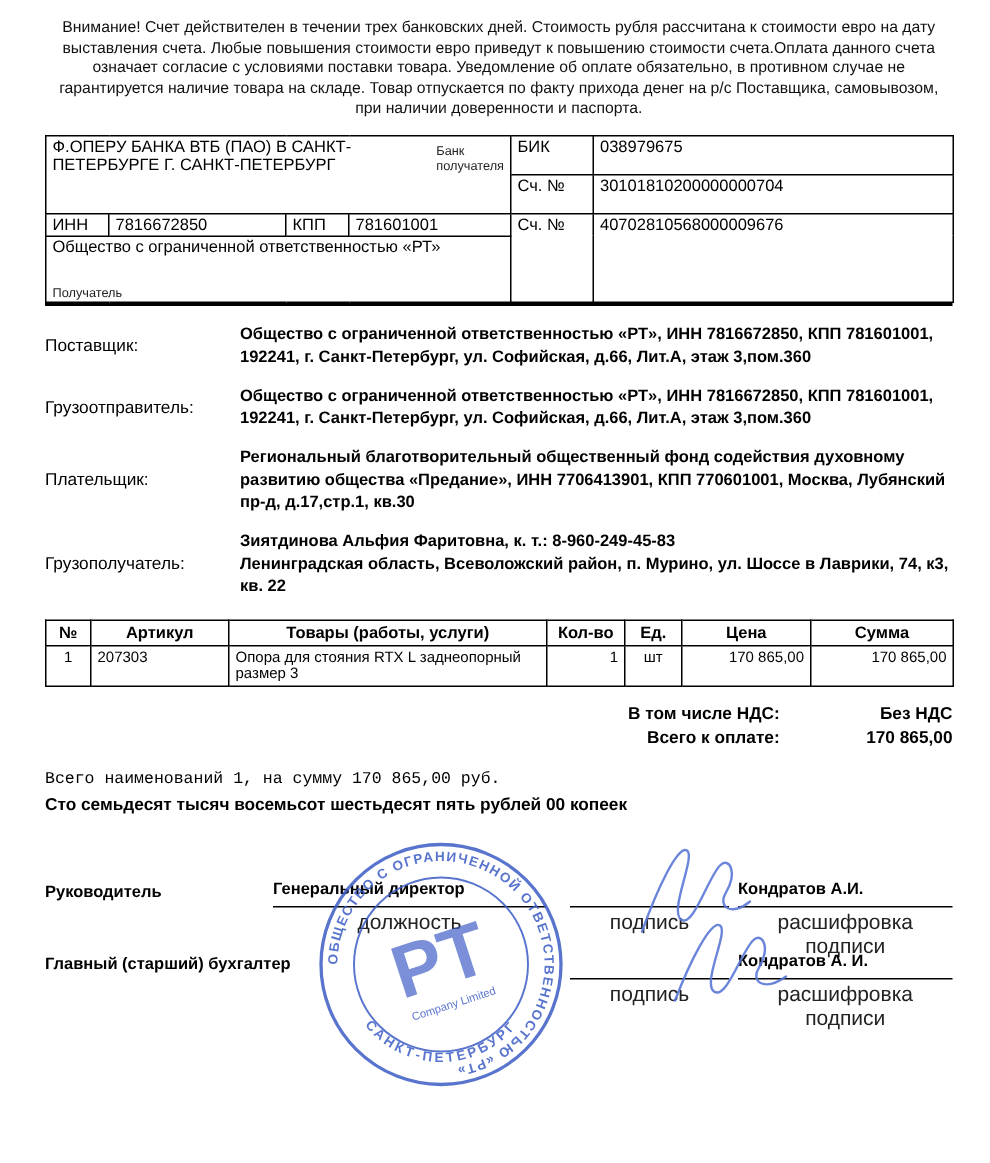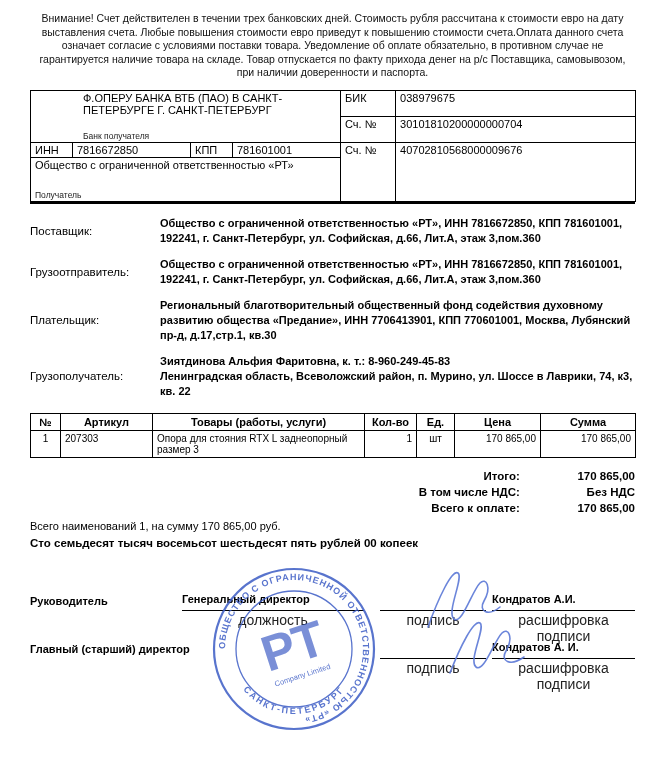--- a/index.html
+++ b/index.html
@@ -14,21 +14,21 @@
   
   .warning {
     text-align: center; font-size: 10.5px; line-height: 13.5px;
     width: 596px; margin: 2px auto 10px auto; color: #111;
   }
 
   
   table.bank-table { border-collapse: collapse; width: 605px; table-layout: fixed; }
   table.bank-table td { border: 1px solid #000; font-size: 11px; padding: 1px 4px; vertical-align: top; }
   .bank-cell { height: 52px; }
-  .bank-cell .inner { display: flex; flex-direction: column; justify-content: space-between; height: 100%; margin-left: 48px; }
+  .bank-cell .inner { display: flex; justify-content: space-between; height: 100%; }
   .recip-cell { height: 44px; }
   .recip-cell .inner { display: flex; flex-direction: column; justify-content: space-between; height: 100%; }
   .cell-caption { font-size: 8.5px; color: #222; padding-top: 3px; }
   td.lbl { }
   td.acc-top { vertical-align: top; }
 
   
   .doc-title { font-size: 17px; font-weight: bold; margin: 16px 0 8px 0; }
   .title-rule { width: 605px; border-bottom: 2px solid #000; margin-bottom: 12px; }
 
@@ -44,21 +44,21 @@
   td.c-center { text-align: center; }
   td.c-right { text-align: right; }
 
   
   .totals { width: 605px; margin-top: 10px; font-size: 11.5px; font-weight: bold; }
   .trow { text-align: right; line-height: 16px; }
   .tlabel { display: inline-block; }
   .tval { display: inline-block; width: 112px; text-align: right; }
 
   
-  .summary-line { font-size: 11px; margin-top: 4px; }
+  .summary-line { font-size: 11px; margin-top: 14px; font-family: Liberation Mono, monospace; }
   .amount-words { font-size: 11.5px; font-weight: bold; margin-top: 5px; }
 
   
   .sign-section { position: relative; width: 605px; height: 150px; margin-top: 34px; }
   .sig-label { position: absolute; font-size: 11px; font-weight: bold; }
   .lbl-director { left: 0; top: 12px; }
   .lbl-accountant { left: 0; top: 60px; }
   .uline-block { position: absolute; }
   .uline-val { font-size: 11px; font-weight: bold; height: 18px; border-bottom: 1px solid #000; text-align: left; padding-bottom: 2px; }
   .uline-cap { font-size: 14px; text-align: center; padding-top: 1px; color: #222; }
@@ -165,24 +165,20 @@
       <td class="c-right">1</td>
       <td class="c-center">шт</td>
       <td class="c-right">170 865,00</td>
       <td class="c-right">170 865,00</td>
     </tr>
   </tbody>
     </table>
 
   <div class="totals">
     <div class="trow">
-      <span class="tlabel">Итого:</span>
-      <span class="tval">170 865,00</span>
-    </div>
-    <div class="trow">
       <span class="tlabel">В том числе НДС:</span>
       <span class="tval">Без НДС</span>
     </div>
     <div class="trow">
       <span class="tlabel">Всего к оплате:</span>
       <span class="tval">170 865,00</span>
     </div>
   </div>
 
   <div class="summary-line">Всего наименований 1, на сумму 170 865,00 руб.</div>
@@ -200,21 +196,21 @@
     <div class="uline-block sign1-block">
       <div class="uline-val">&nbsp;</div>
       <div class="uline-cap">подпись</div>
     </div>
 
     <div class="uline-block name1-block">
       <div class="uline-val">Кондратов А.И.</div>
       <div class="uline-cap">расшифровка подписи</div>
     </div>
 
-    <div class="sig-label lbl-accountant">Главный (старший) директор</div>
+    <div class="sig-label lbl-accountant">Главный (старший) бухгалтер</div>
 
     <div class="uline-block sign2-block">
       <div class="uline-val">&nbsp;</div>
       <div class="uline-cap">подпись</div>
     </div>
 
     <div class="uline-block name2-block">
       <div class="uline-val">Кондратов А. И.</div>
       <div class="uline-cap">расшифровка подписи</div>
     </div>

